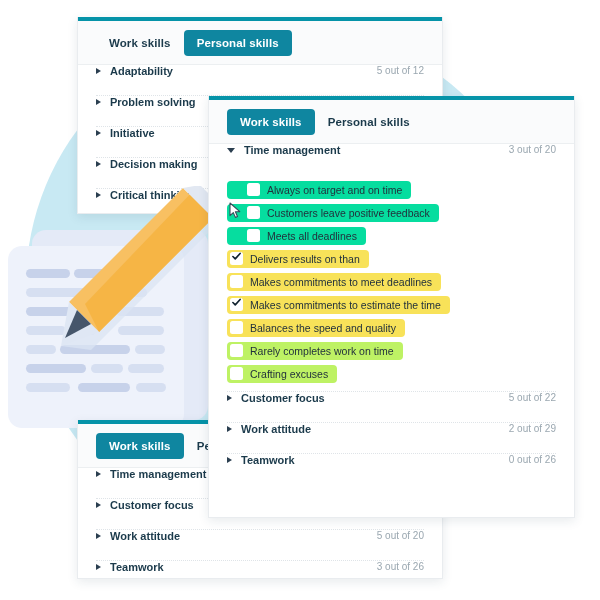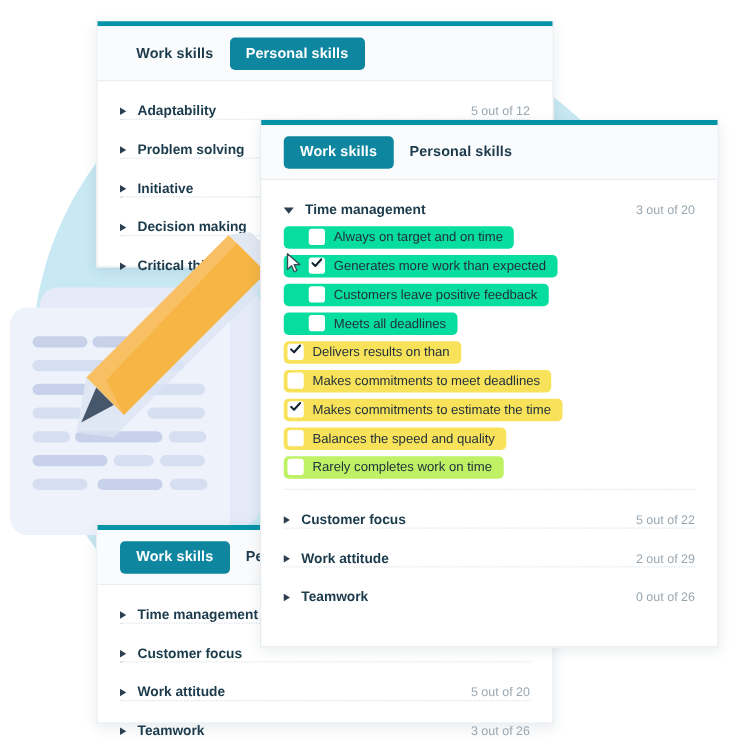--- a/index.html
+++ b/index.html
@@ -43,21 +43,21 @@
     display:flex;align-items:center;padding:0 18px;box-sizing:border-box;
   }
   .tab{
     font-size:11.5px;font-weight:bold;color:#1b3a4b;letter-spacing:.1px;
     padding:7px 13px;border-radius:4px;white-space:nowrap;cursor:pointer;text-align:center;
   }
   .tab.active{background:#0f86a0;color:#ffffff;}
 
   .rows{padding:0 18px;}
   .row{
-    display:flex;align-items:flex-end;justify-content:space-between;
+    display:flex;align-items:flex-start;justify-content:space-between;
     height:30px;border-bottom:1px dotted #dfe4e8;
   }
   .row:last-child{border-bottom:none;}
   .row-left{display:flex;align-items:center;gap:9px;}
   .caret{
     width:0;height:0;border-left:5px solid #2b3f50;
     border-top:3.5px solid transparent;border-bottom:3.5px solid transparent;
     flex:none;
   }
   .caret.open{
@@ -238,30 +238,20 @@
 
       <div class="checklist">
 
         <div class="chk-row">
           <span class="chk-item lvl-green">
             <span class="box"></span>
             <span class="chk-text">Always on target and on time</span>
           </span>
         </div>
 
-        <div class="chk-row">
-          <span class="chk-item lvl-green">
-            <span class="box">
-              <svg class="tick" viewBox="0 0 10 10">
-                <path d="M1 5 L3.6 7.6 L9 1.6" stroke="#10222e" stroke-width="1.8" fill="none" stroke-linecap="round" stroke-linejoin="round"></path>
-              </svg>
-            </span>
-            <span class="chk-text">Generates more work than expected</span>
-          </span>
-        </div>
 
         <div class="chk-row">
           <span class="chk-item lvl-green">
             <span class="box"></span>
             <span class="chk-text">Customers leave positive feedback</span>
           </span>
         </div>
 
         <div class="chk-row">
           <span class="chk-item lvl-green">
@@ -306,20 +296,26 @@
           </span>
         </div>
 
         <div class="chk-row">
           <span class="chk-item lvl-salmon">
             <span class="box"></span>
             <span class="chk-text">Rarely completes work on time</span>
           </span>
         </div>
 
+        <div class="chk-row">
+          <span class="chk-item lvl-salmon">
+            <span class="box"></span>
+            <span class="chk-text">Crafting excuses</span>
+          </span>
+        </div>
 
       </div>
 
       <div class="row" style="border-top:1px dotted #dfe4e8;">
         <div class="row-left">
           <span class="caret"></span>
           <span class="row-label">Customer focus</span>
         </div>
         <span class="row-count">5 out of 22</span>
       </div>

